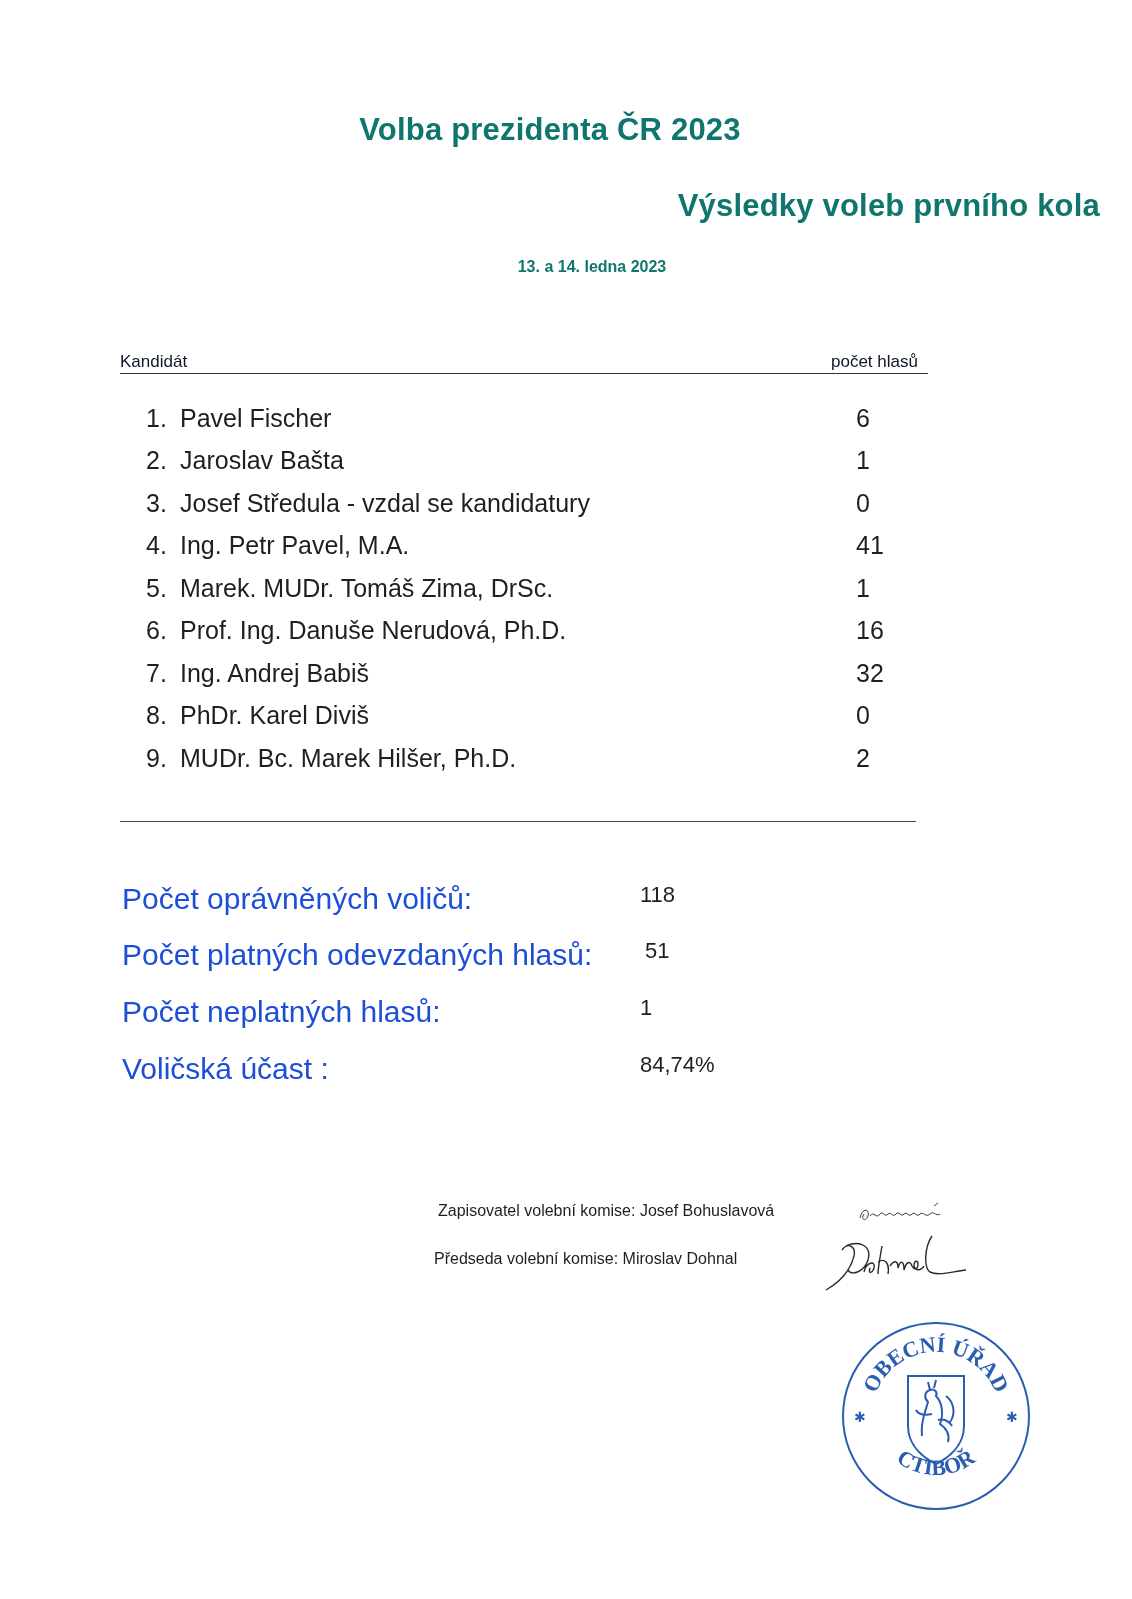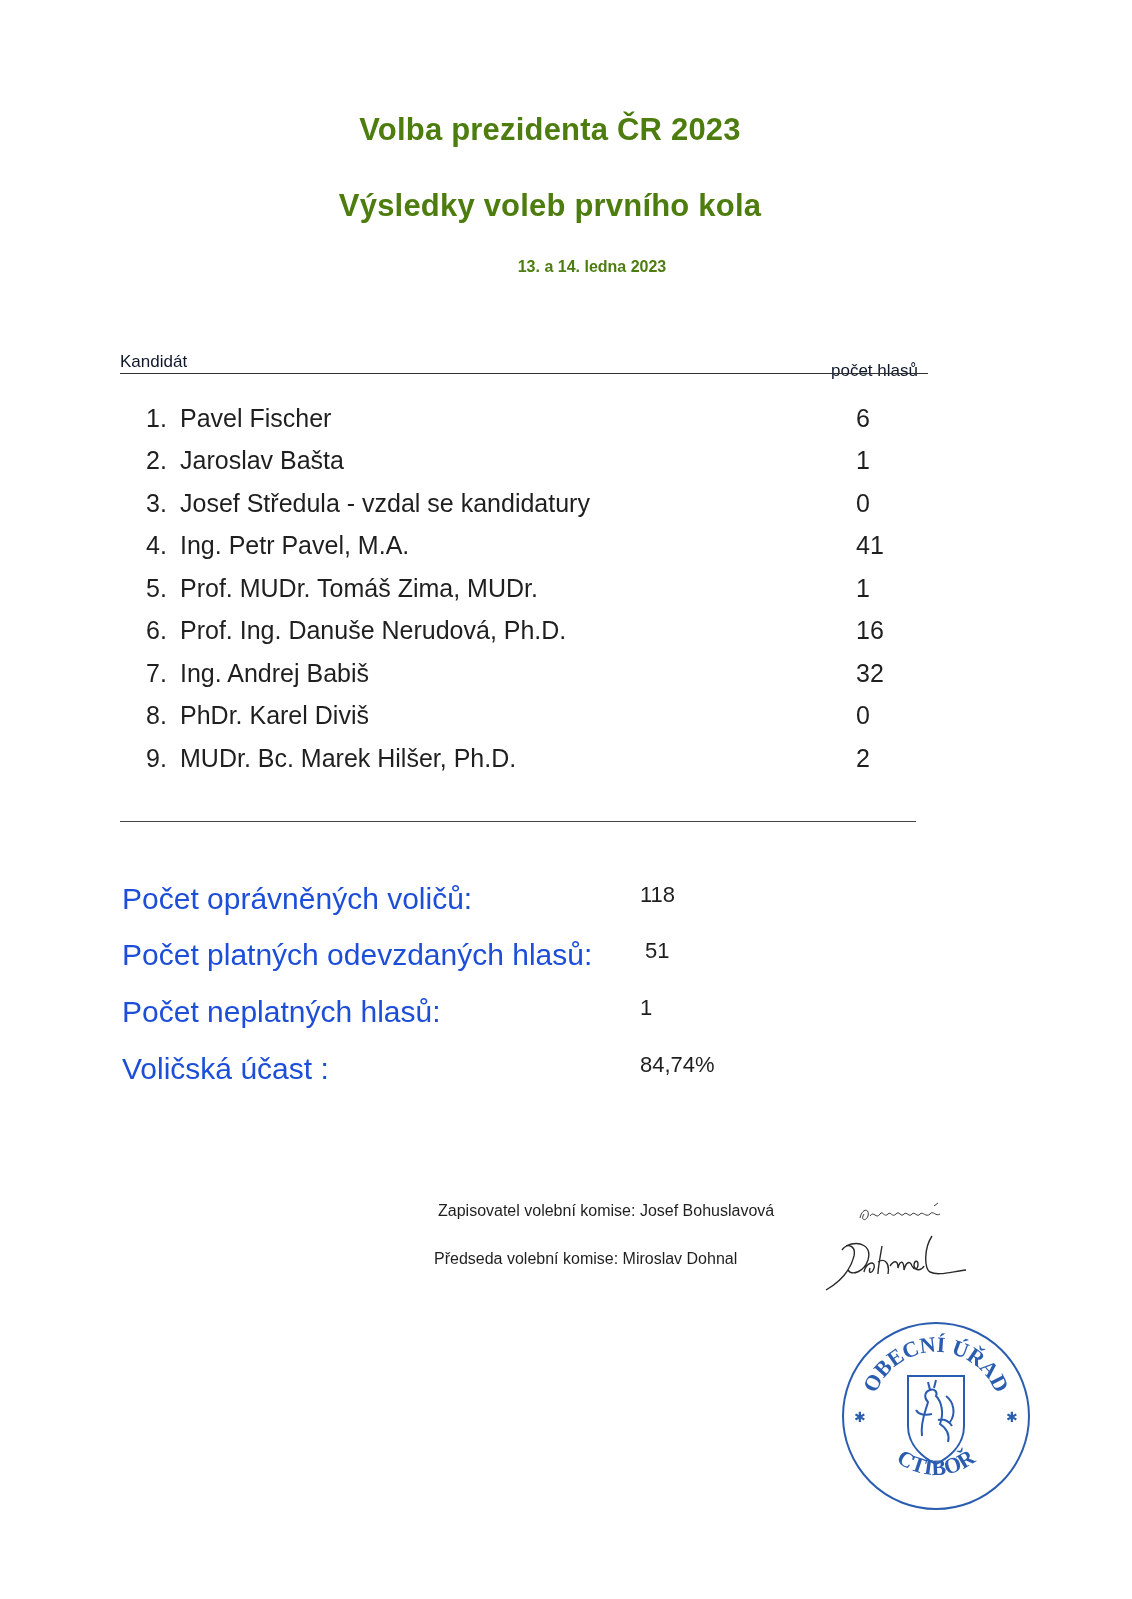--- a/index.html
+++ b/index.html
@@ -1,25 +1,25 @@
 <!DOCTYPE html>
 <html><head>
   <meta charset="utf-8">
   <style>
     html, body { margin: 0; padding: 0; background: #ffffff; }
     body { width: 1132px; height: 1599px; position: relative; overflow: hidden;
       font-family: "Liberation Sans", "DejaVu Sans", sans-serif; color: #1e1e1e; }
     .abs { position: absolute; }
-    .title { left: 0; width: 1100px; text-align: center; font-weight: bold; color: #4d7c0f; }
+    .title { left: 0; width: 1100px; text-align: center; font-weight: bold; color: #0f766e; }
     #t1 { top: 112px; font-size: 31px; letter-spacing: 0.2px; }
-    #t2 { top: 188px; font-size: 31px; letter-spacing: 0.2px; }
+    #t2 { top: 188px; font-size: 31px; letter-spacing: 0.2px; text-align: right; }
     #t3 { top: 258px; font-size: 16px; padding-left: 42px; }
     .hdr { top: 352px; font-size: 17px; color: #0f172a; }
     #hdr-cand { left: 120px; }
-    #hdr-votes { left: 831px; margin-top: 9px; }
+    #hdr-votes { left: 831px; }
     #rule-top { left: 120px; top: 373px; width: 808px; height: 1px; background: #333; }
     #rule-bottom { left: 120px; top: 821px; width: 796px; height: 1px; background: #444; }
     .row { left: 146px; font-size: 25px; height: 30px; line-height: 30px; color: #1f1f1f; }
     .row .num { display: inline-block; width: 34px; }
     .votes { left: 856px; font-size: 25px; height: 30px; line-height: 30px; color: #1f1f1f; }
     .stat-label { left: 122px; font-size: 30px; color: #1d4ed8; }
     .stat-val { left: 592px; font-size: 22px; color: #1f1f1f; margin-left: 48px; }
     .sig-text { font-size: 16px; color: #1f1f1f; }
     #sig1 { left: 438px; top: 1202px; }
     #sig2 { left: 434px; top: 1250px; }
@@ -42,21 +42,21 @@
 
   <div class="abs row" style="top:445px"><span class="num">2.</span><span>Jaroslav Bašta</span></div>
   <div class="abs votes" style="top:445px">1</div>
 
   <div class="abs row" style="top:488px"><span class="num">3.</span><span>Josef Středula - vzdal se kandidatury</span></div>
   <div class="abs votes" style="top:488px">0</div>
 
   <div class="abs row" style="top:530px"><span class="num">4.</span><span>Ing. Petr Pavel, M.A.</span></div>
   <div class="abs votes" style="top:530px">41</div>
 
-  <div class="abs row" style="top:573px"><span class="num">5.</span><span>Prof. MUDr. Tomáš Zima, MUDr.</span></div>
+  <div class="abs row" style="top:573px"><span class="num">5.</span><span>Marek. MUDr. Tomáš Zima, DrSc.</span></div>
   <div class="abs votes" style="top:573px">1</div>
 
   <div class="abs row" style="top:615px"><span class="num">6.</span><span>Prof. Ing. Danuše Nerudová, Ph.D.</span></div>
   <div class="abs votes" style="top:615px">16</div>
 
   <div class="abs row" style="top:658px"><span class="num">7.</span><span>Ing. Andrej Babiš</span></div>
   <div class="abs votes" style="top:658px">32</div>
 
   <div class="abs row" style="top:700px"><span class="num">8.</span><span>PhDr. Karel Diviš</span></div>
   <div class="abs votes" style="top:700px">0</div>

